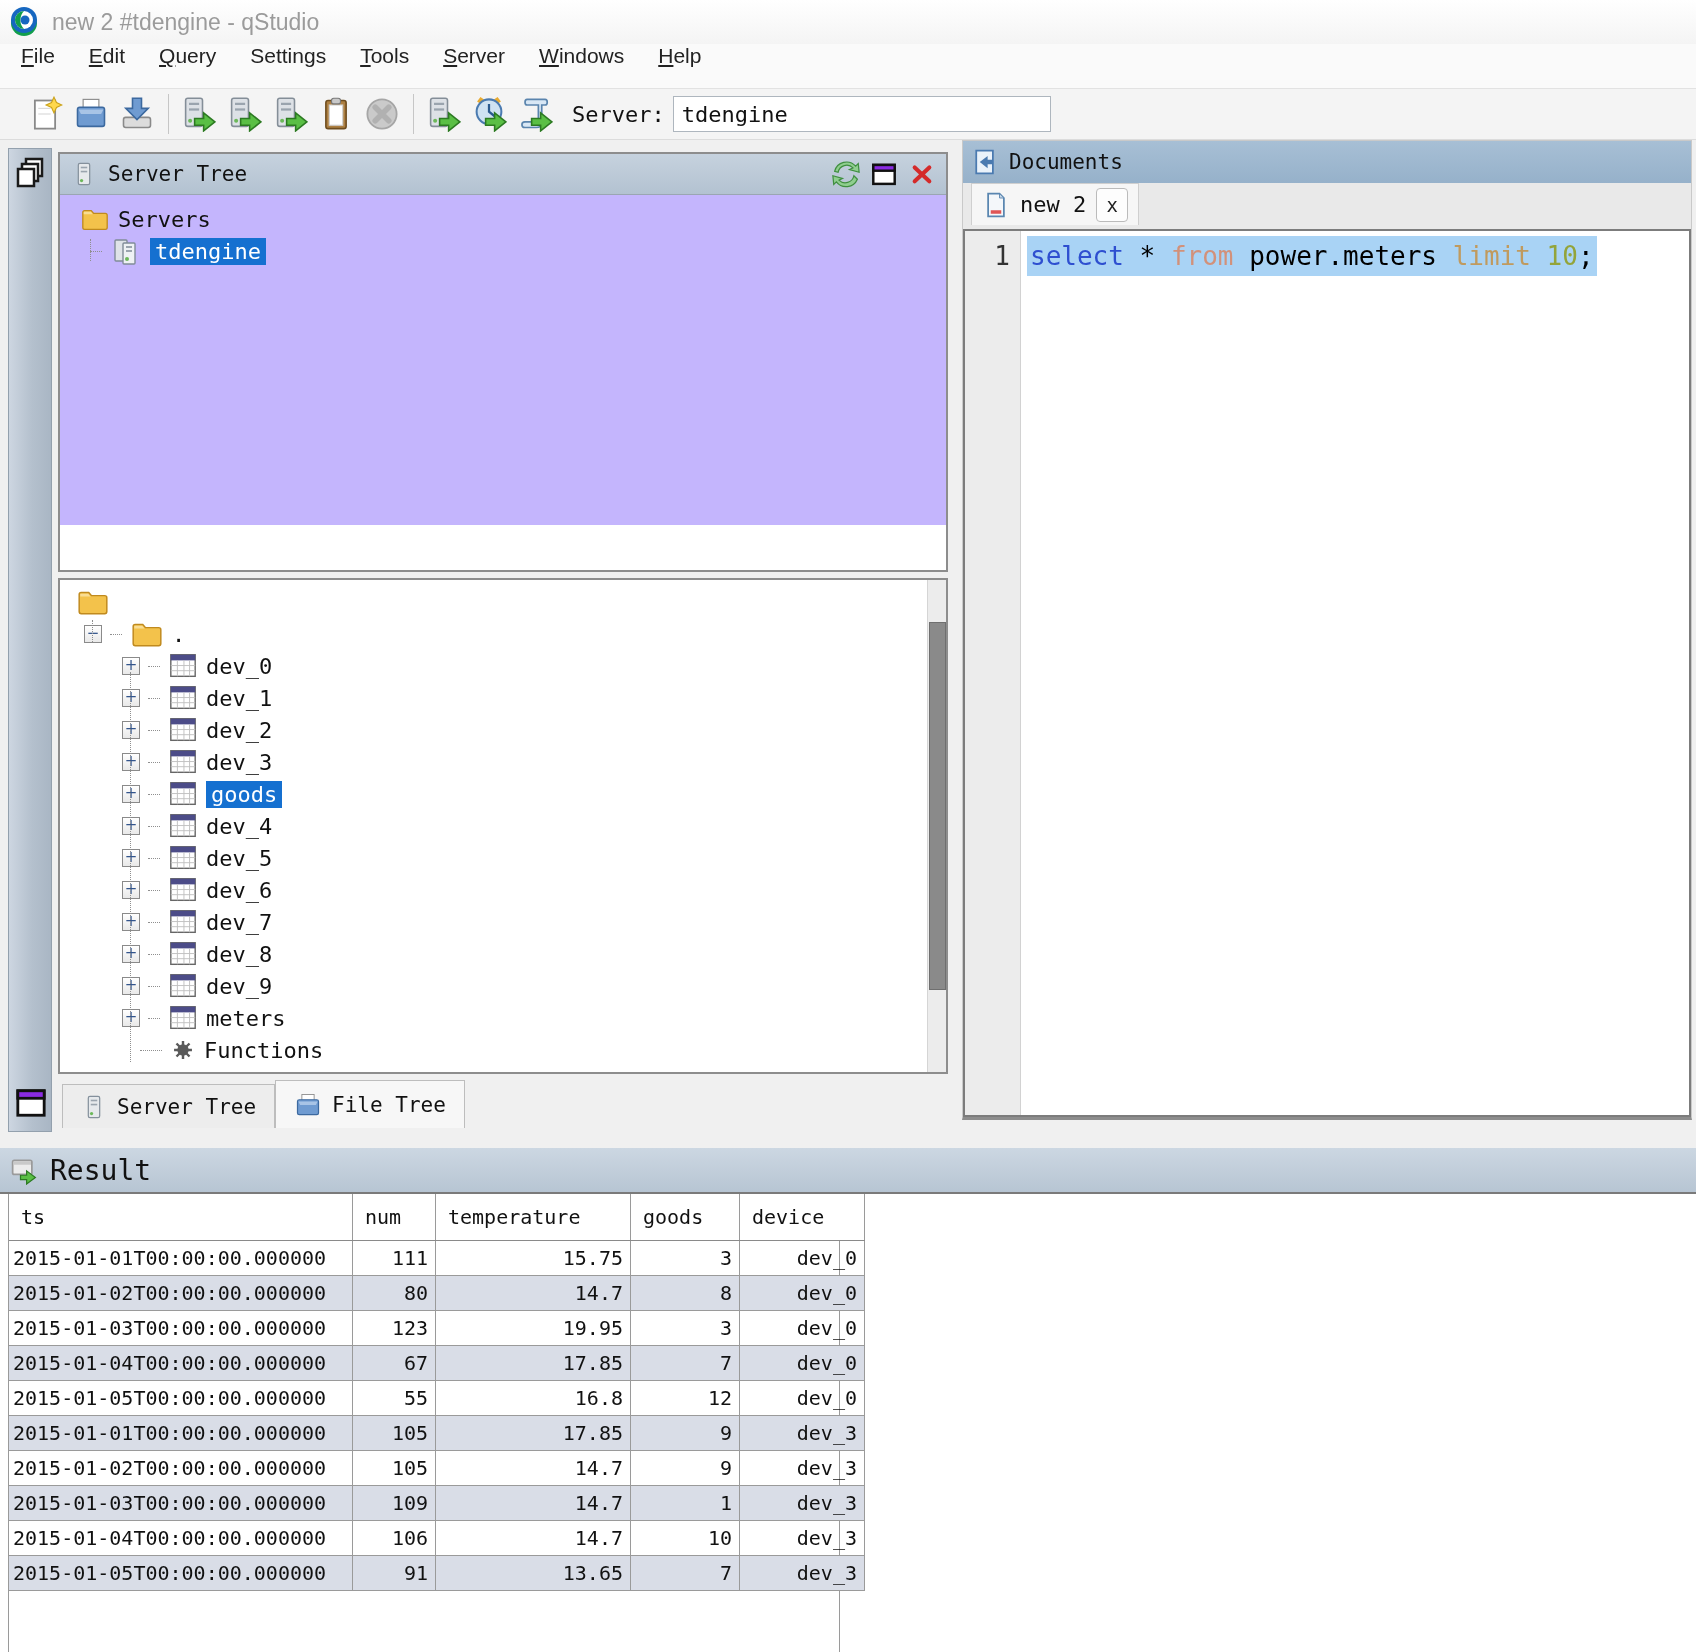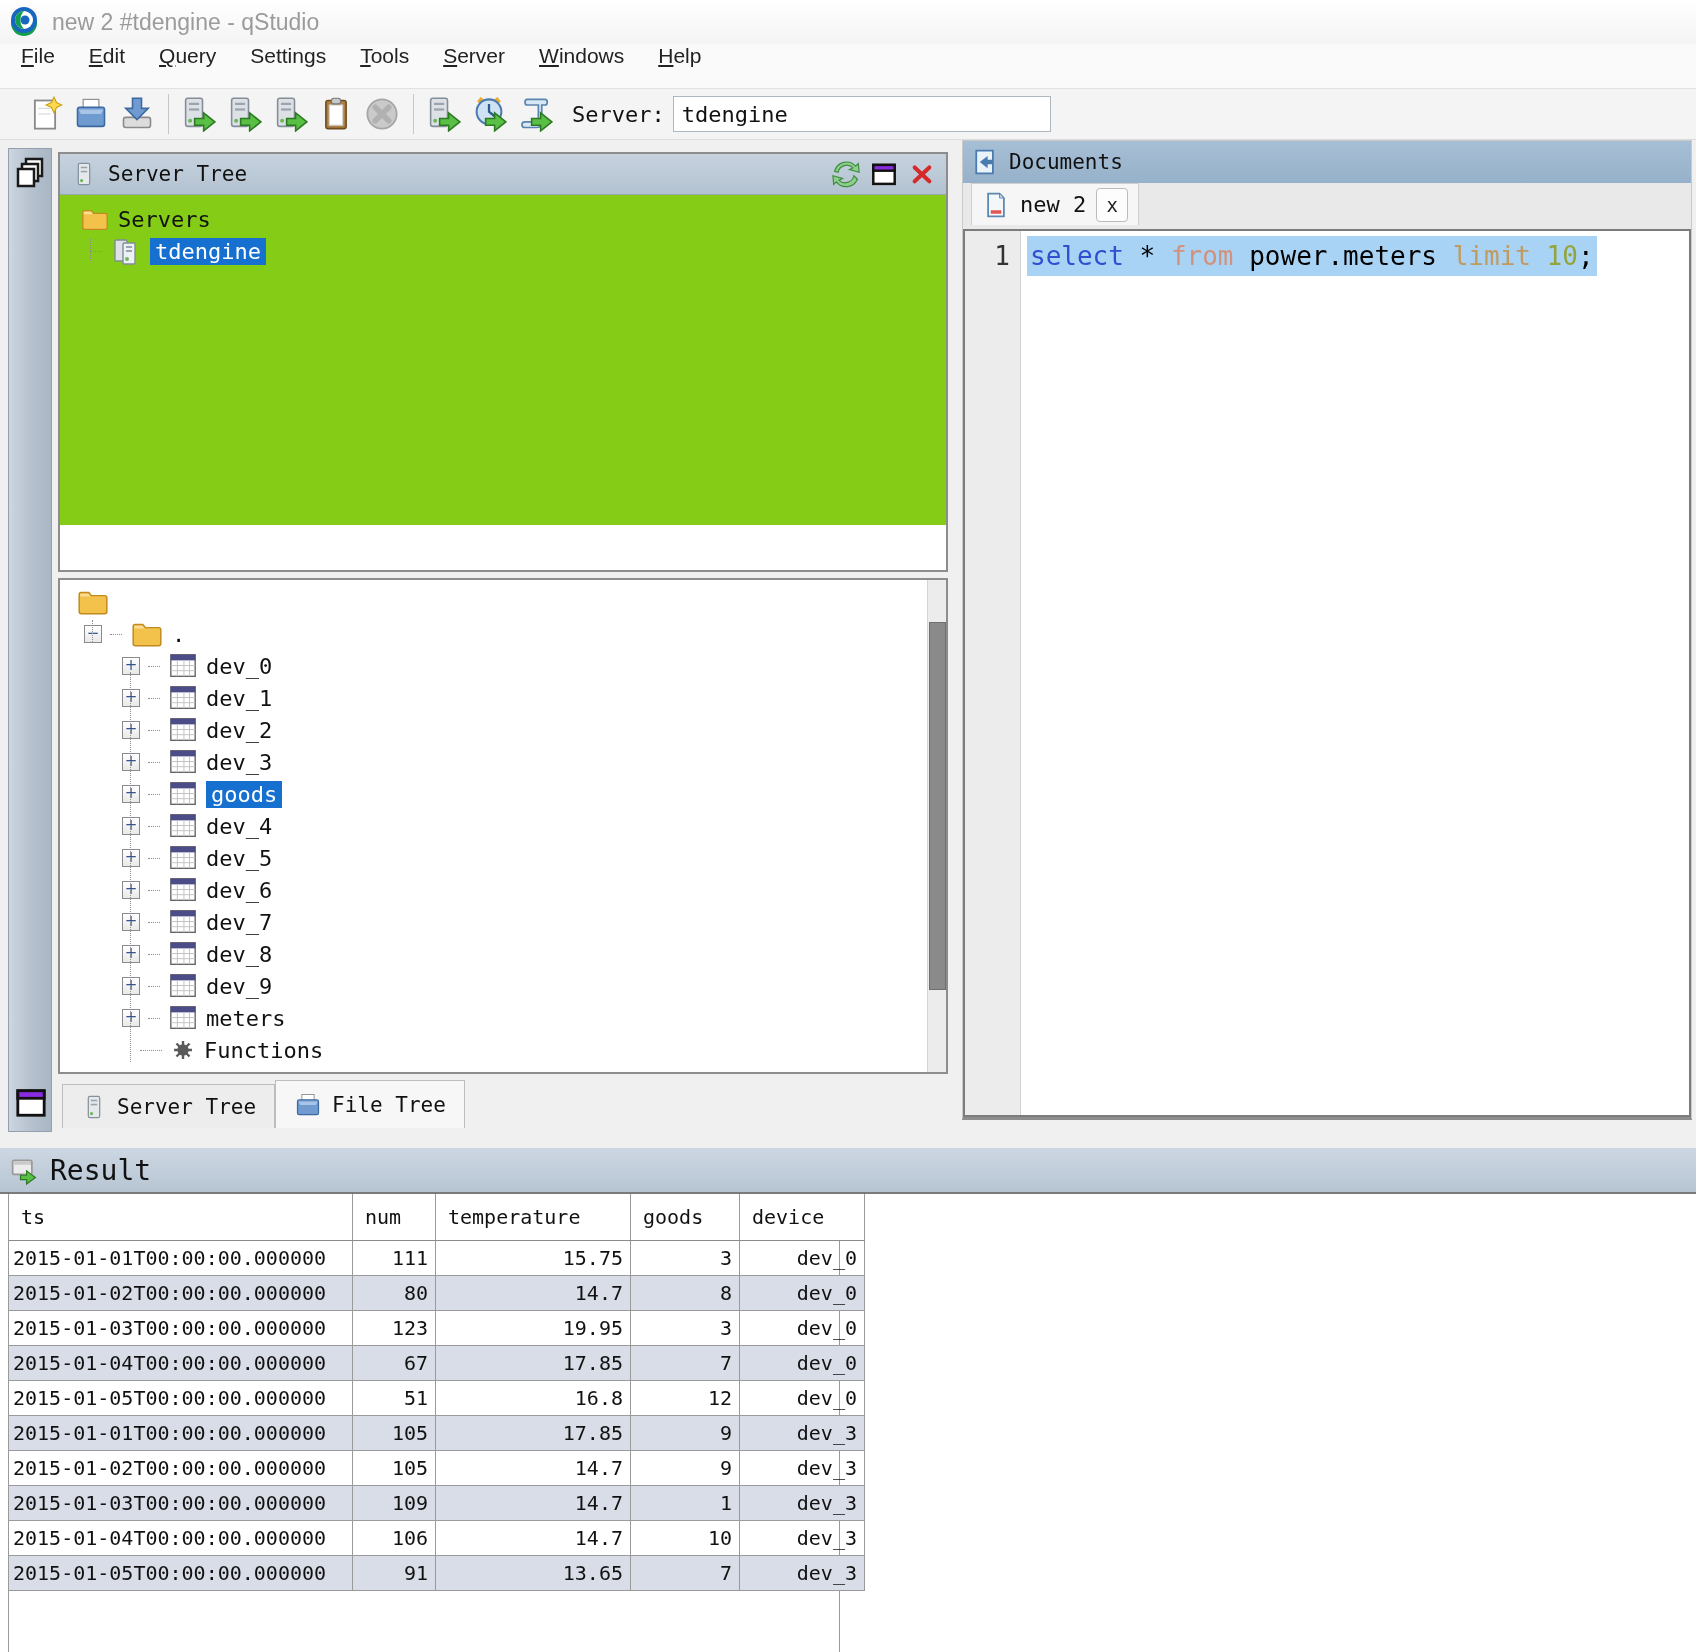--- a/index.html
+++ b/index.html
@@ -30,21 +30,21 @@
     background:linear-gradient(90deg,#cdd6e1,#b4c0cd 55%,#a9b6c4);border:1px solid #93a0ad;box-sizing:border-box}
   .dock-top-icon{position:absolute;left:5px;top:6px}
   .dock-bottom-icon{position:absolute;left:4px;bottom:8px}
   
   .panel{position:absolute;background:#fff;border:2px solid #8d8d8d;box-sizing:border-box}
   .panel-header{height:40px;background:linear-gradient(#c6d2de,#b3c2d1);display:flex;align-items:center;
     padding:0 10px;gap:10px;font-size:21px;border-bottom:1px solid #9aa6b2}
   .panel-header .spacer{flex:1}
   .hicon{width:28px;height:28px;display:flex;align-items:center;justify-content:center}
   
-  .stree-body{position:relative;height:330px;background:#84cc16;overflow:hidden}
+  .stree-body{position:relative;height:330px;background:#c4b5fd;overflow:hidden}
   .srow{display:flex;align-items:center;height:32px;gap:8px}
   .tlabel{font-size:22px;white-space:pre}
   .tlabel.sel{background:#1570d0;color:#fff;padding:1px 5px}
   .vguide{position:absolute;border-left:1px dotted #8f8f8f}
   .stub{width:12px;border-top:1px dotted #8f8f8f;height:0}
   .expand-box{width:18px;height:18px;box-sizing:border-box;border:1px solid #8a8a8a;
     background:linear-gradient(#ffffff,#e9e9e9);color:#33558c;font-size:15px;line-height:15px;
     text-align:center;flex:0 0 18px;font-family:"DejaVu Sans",sans-serif}
   .node-icon{display:flex;align-items:center;justify-content:center}
   
@@ -571,21 +571,21 @@
           </tr>
           <tr class="alt">
             <td class="c0">2015-01-04T00:00:00.000000</td>
             <td class="c1">67</td>
             <td class="c2">17.85</td>
             <td class="c3">7</td>
             <td class="c4">dev_0</td>
           </tr>
           <tr>
             <td class="c0">2015-01-05T00:00:00.000000</td>
-            <td class="c1">51</td>
+            <td class="c1">55</td>
             <td class="c2">16.8</td>
             <td class="c3">12</td>
             <td class="c4">dev_0</td>
           </tr>
           <tr class="alt">
             <td class="c0">2015-01-01T00:00:00.000000</td>
             <td class="c1">105</td>
             <td class="c2">17.85</td>
             <td class="c3">9</td>
             <td class="c4">dev_3</td>

